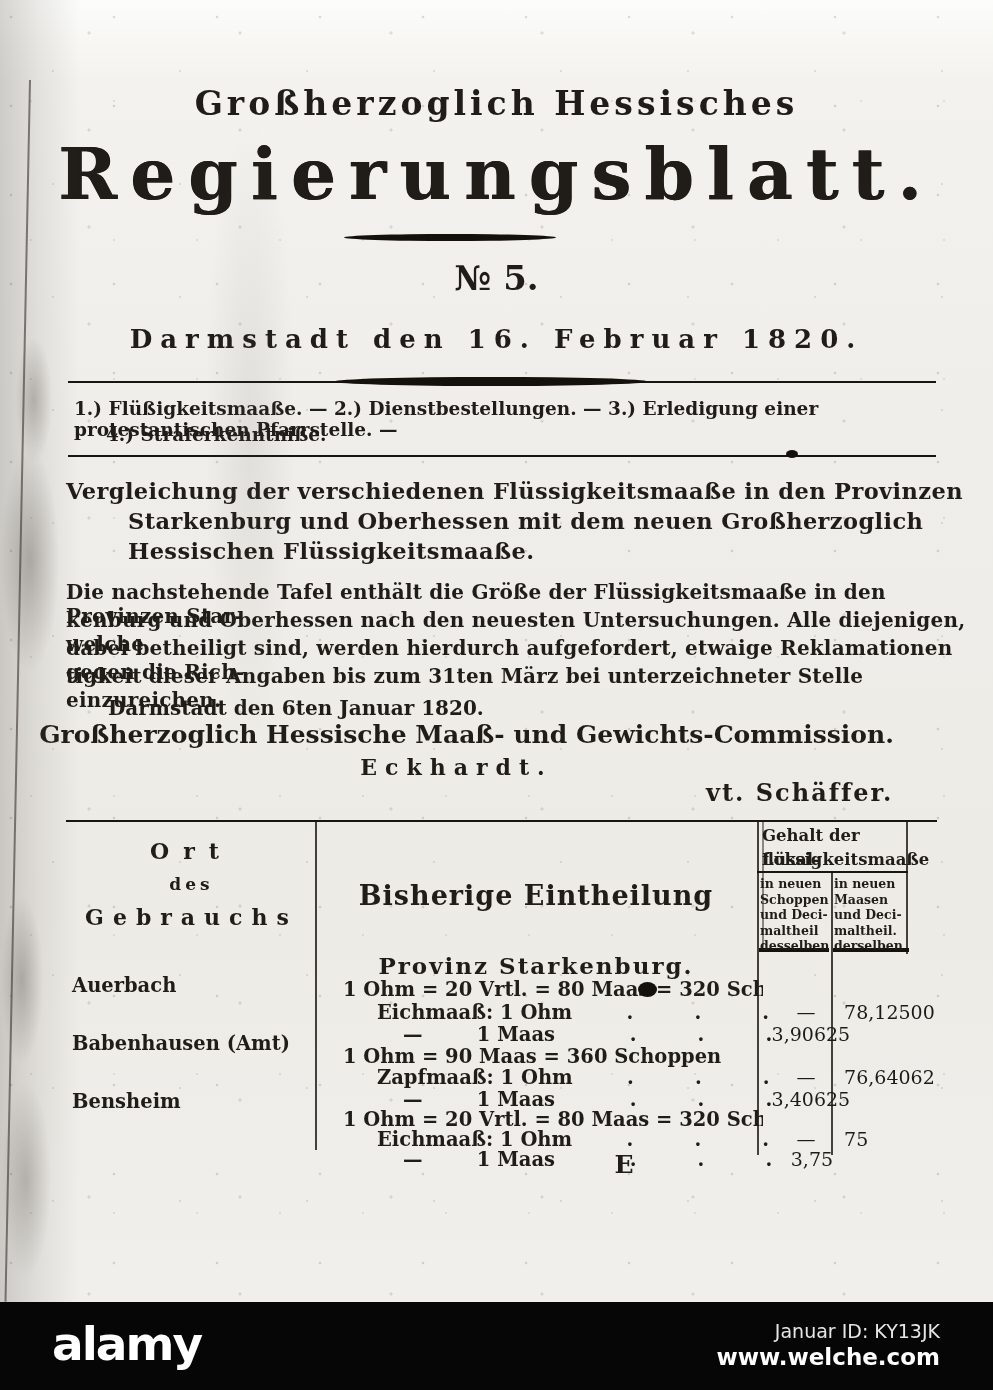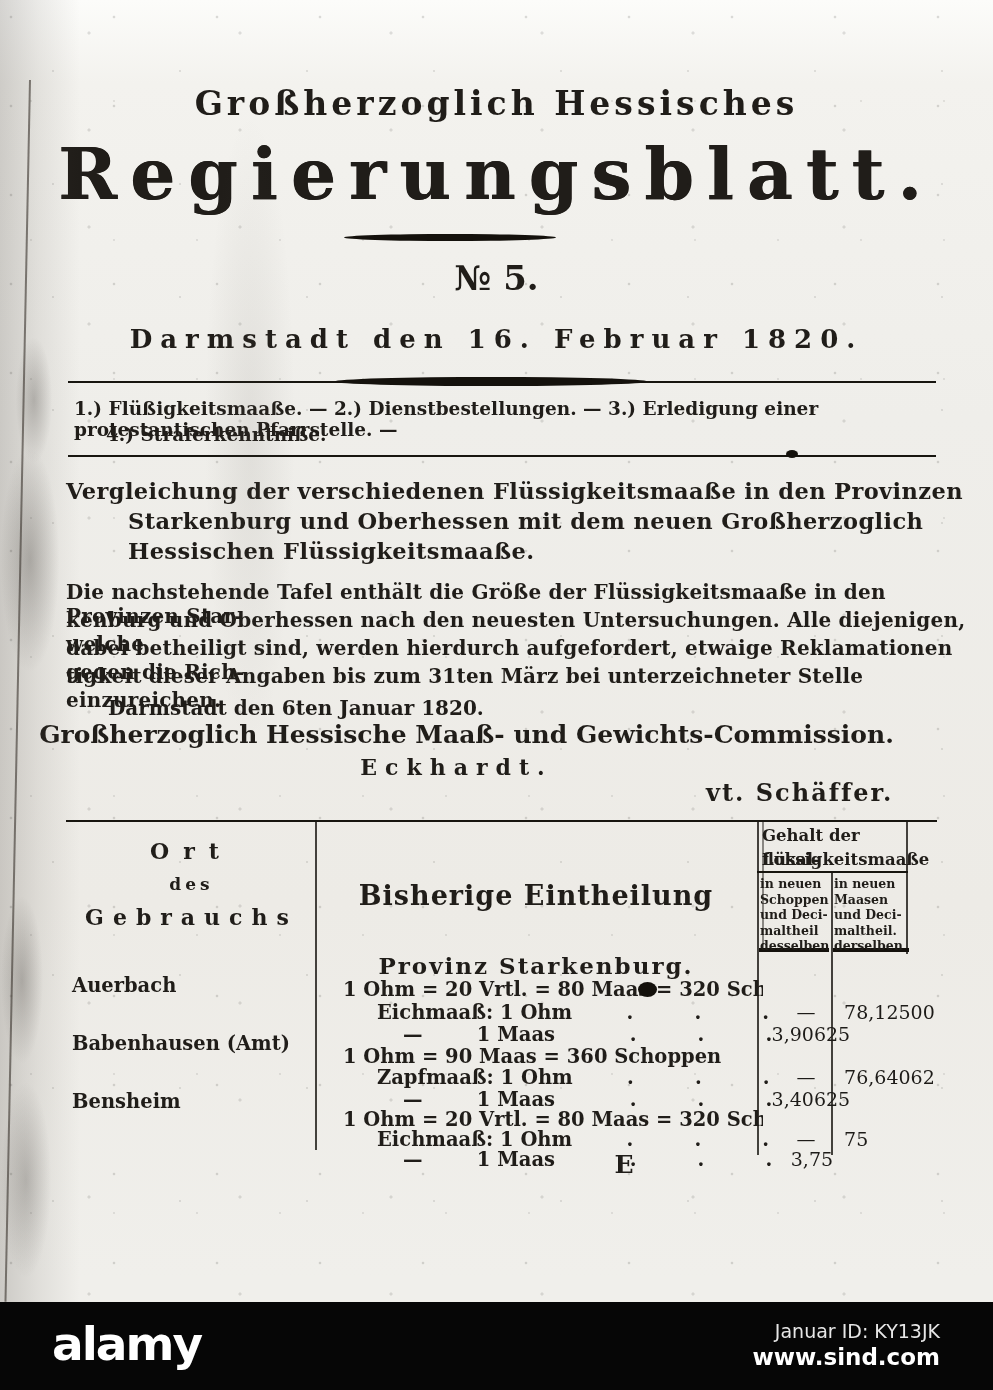--- a/index.html
+++ b/index.html
@@ -192,16 +192,16 @@
 
   <div class="abs ink" id="sheetmark">E</div>
 
   <div class="abs" id="grime"></div>
   <div class="abs" id="speckle"></div>
   <div class="abs" id="edge-line"></div>
 
   <div class="abs" id="wmbar">
     <div class="abs" id="wmlogo">alamy</div>
     <div class="abs" id="wmid">Januar ID: KY13JK</div>
-    <div class="abs" id="wmurl">www.sind.com</div>
+    <div class="abs" id="wmurl">www.welche.com</div>
   </div>
 
 </div>
 
 </body></html>

